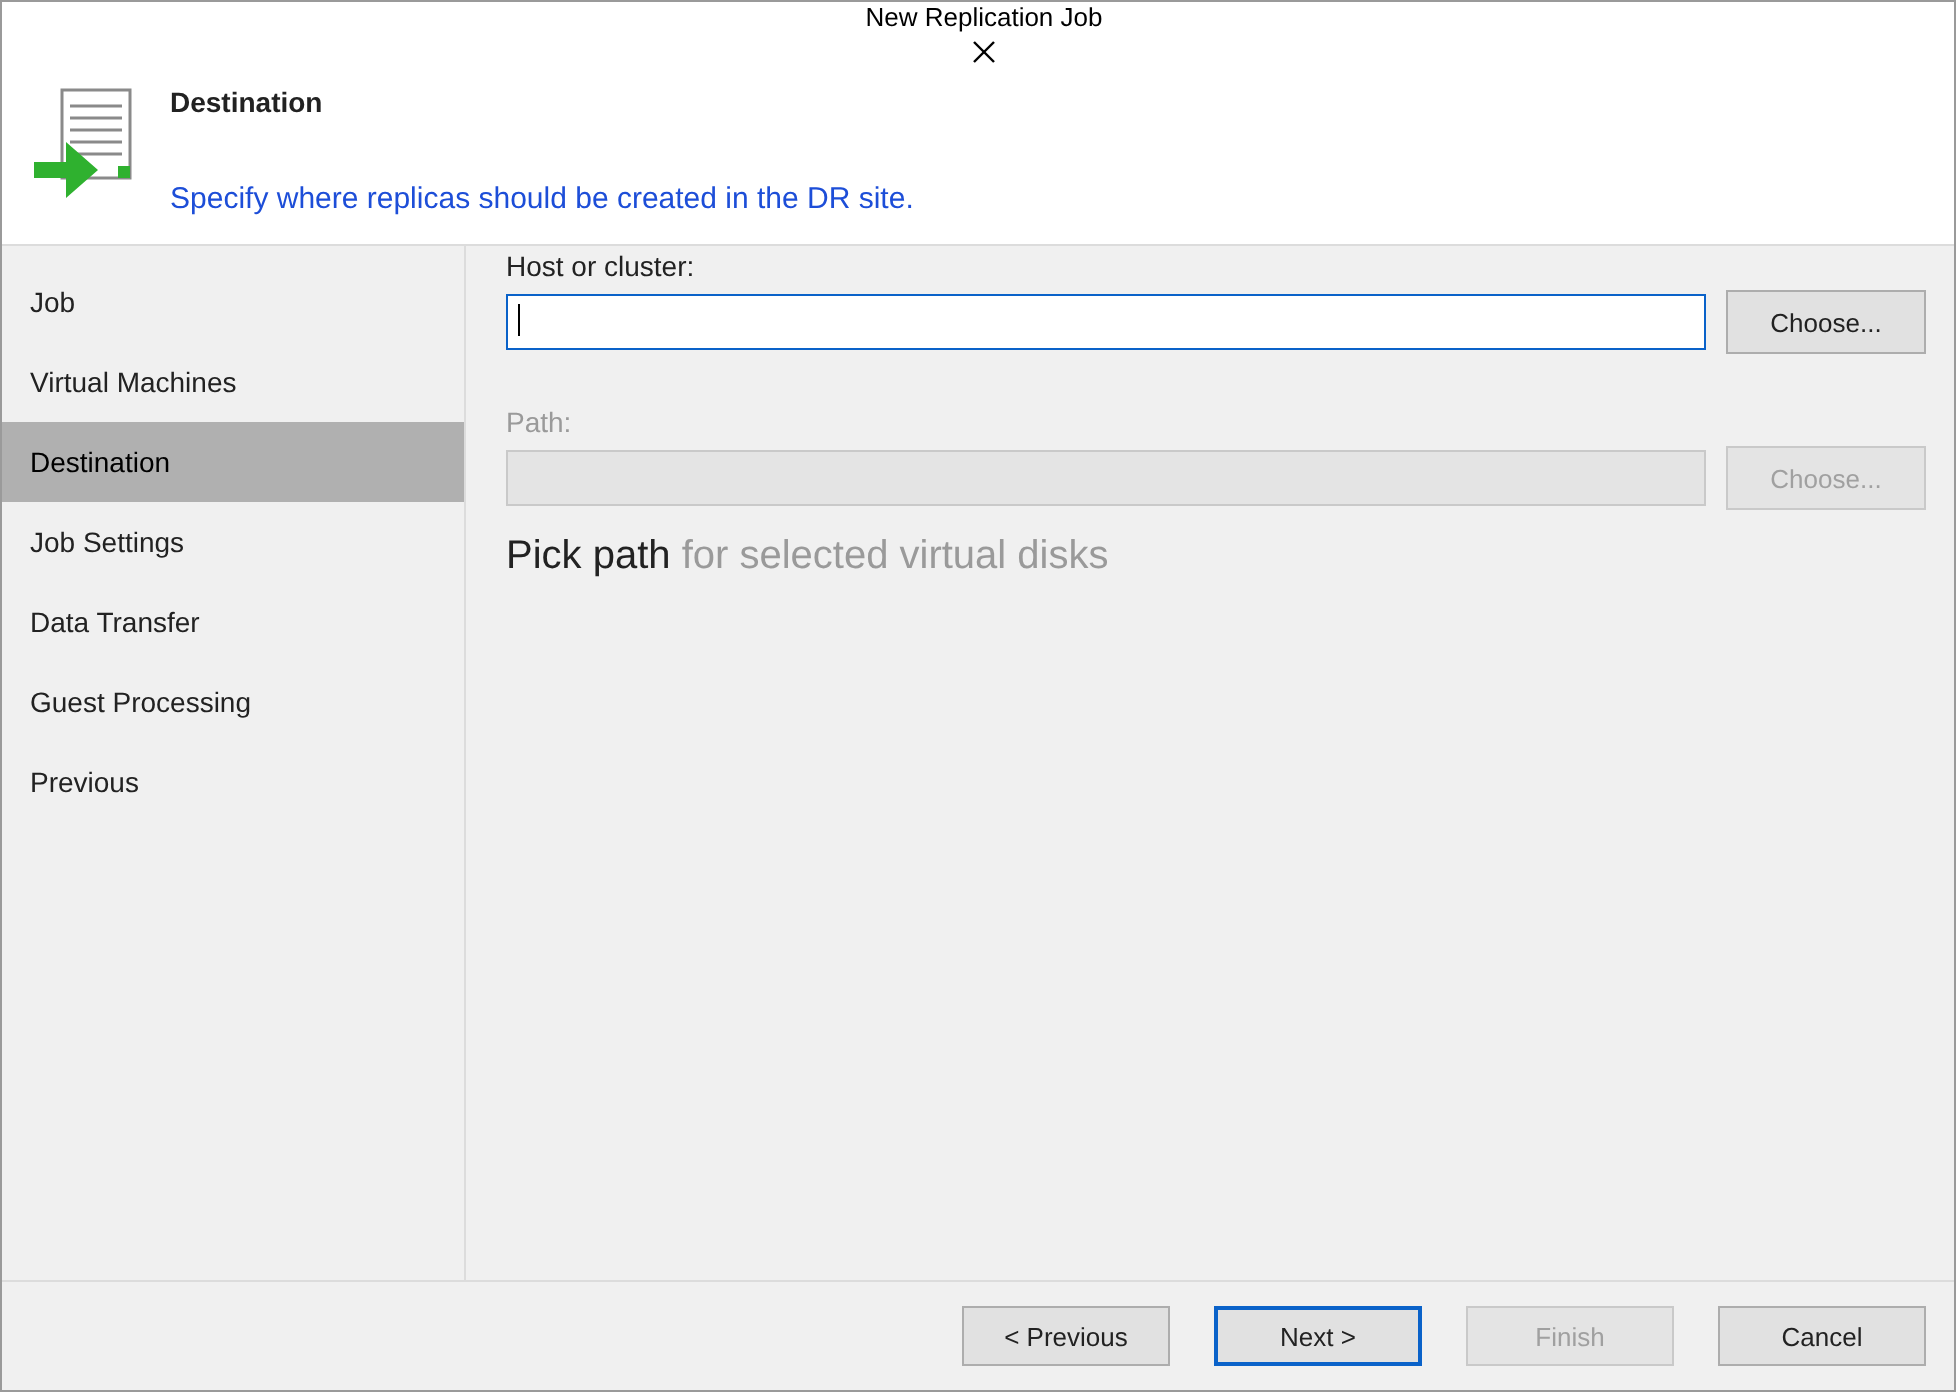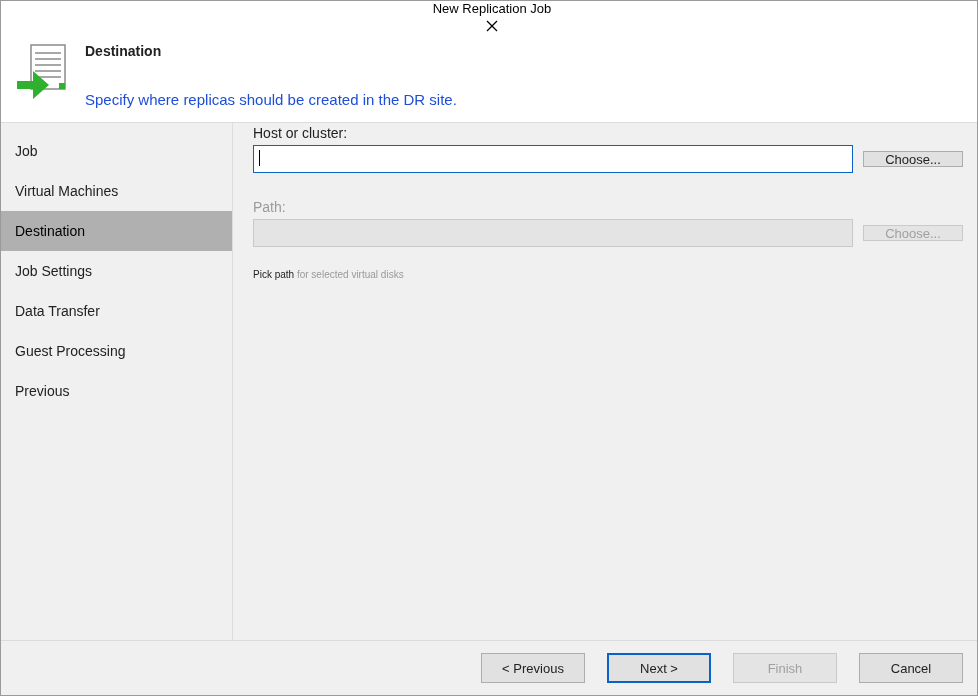--- a/index.html
+++ b/index.html
@@ -116,39 +116,39 @@
     font-family: inherit;
     font-size: 13px;
     outline: none;
   }
   .text-input.disabled {
     background: #e4e4e4;
     border: 1px solid #c9c9c9;
     color: #9a9a9a;
   }
   .btn {
-    height: 16px;
+    height: 32px;
     min-width: 100px;
     padding: 0 14px;
     background: #e1e1e1;
     border: 1px solid #adadad;
     font-family: inherit;
     font-size: 13px;
     color: #222;
     cursor: pointer;
   }
   .btn:disabled, .btn.disabled {
     color: #a0a0a0;
     background: #e4e4e4;
     border: 1px solid #c9c9c9;
     cursor: default;
   }
   .link-row {
-    font-size: 10px;
-    margin-top: 22px;
+    font-size: 20px;
+    margin-top: 12px;
   }
   .link-row .link {
     color: #222;
     cursor: pointer;
   }
   .link-row .hint { color: #9a9a9a; }
   .footer {
     height: 54px;
     background: #f0f0f0;
     display: flex;

